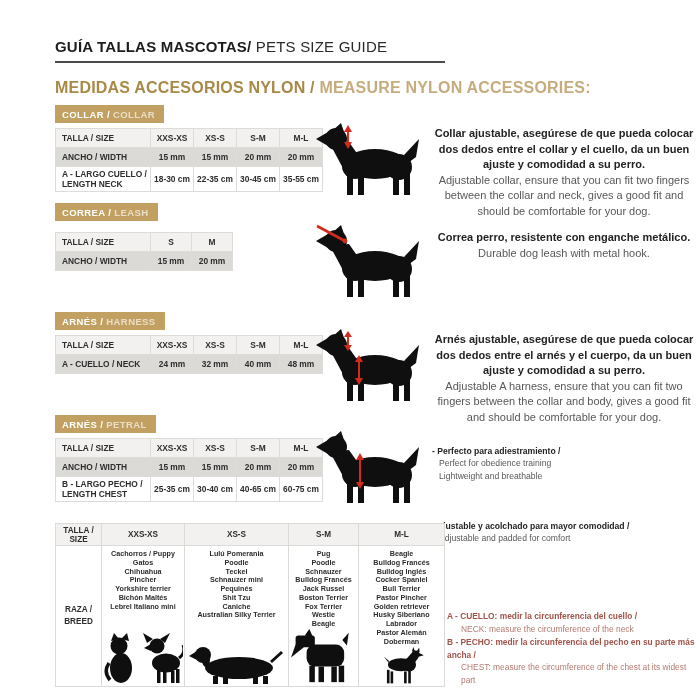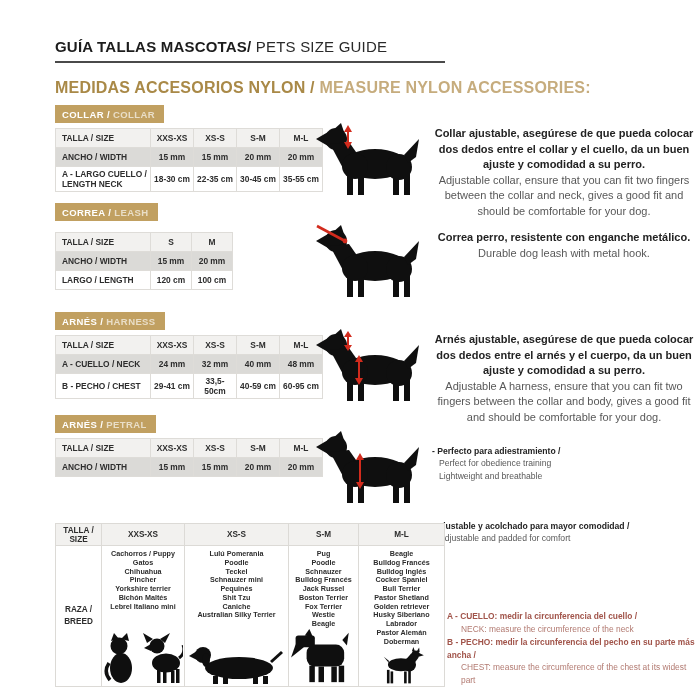--- a/index.html
+++ b/index.html
@@ -132,25 +132,20 @@
         <tr class="h">
       <td class="lbl">TALLA / SIZE</td>
       <td class="v2">S</td>
       <td class="v2">M</td>
     </tr>
     <tr class="s">
       <td class="lbl">ANCHO / WIDTH</td>
       <td>15 mm</td>
       <td>20 mm</td>
     </tr>
-    <tr>
-      <td class="lbl">LARGO / LENGTH</td>
-      <td>120 cm</td>
-      <td>100 cm</td>
-    </tr>
   </tbody>
     </table>
   <svg class="dogfig" style="left:315px; top:224px;" width="106" height="75" viewBox="0 0 106 75">
     <use href="#dog" fill="#0f0f0f"></use>
     <g stroke="#d22b1d" fill="none">
       <path d="M2,2 L30,17" stroke-width="2.6"></path>
       <circle cx="30" cy="17" r="2.4" fill="#d22b1d" stroke="none"></circle>
     </g>
   </svg>
   <p class="desc" style="left:432px; top:230px;">
@@ -170,27 +165,20 @@
       <td class="v4">S-M</td>
       <td class="v4">M-L</td>
     </tr>
     <tr class="s">
       <td class="lbl">A - CUELLO / NECK</td>
       <td>24 mm</td>
       <td>32 mm</td>
       <td>40 mm</td>
       <td>48 mm</td>
     </tr>
-    <tr>
-      <td class="lbl">B - PECHO / CHEST</td>
-      <td>29-41 cm</td>
-      <td>33,5-50cm</td>
-      <td>40-59 cm</td>
-      <td>60-95 cm</td>
-    </tr>
   </tbody>
     </table>
   <svg class="dogfig" style="left:315px; top:328px;" width="106" height="75" viewBox="0 0 106 75">
     <use href="#dog" fill="#0f0f0f"></use>
     <g stroke="#d22b1d" fill="#d22b1d">
       <line x1="33" y1="7" x2="33" y2="19" stroke-width="2"></line>
       <polygon points="33,3 29,9 37,9" stroke="none"></polygon>
       <polygon points="33,23 29,17 37,17" stroke="none"></polygon>
     </g>
     <g stroke="#d22b1d" fill="#d22b1d">
@@ -215,20 +203,27 @@
       <td class="v4">XS-S</td>
       <td class="v4">S-M</td>
       <td class="v4">M-L</td>
     </tr>
     <tr class="s">
       <td class="lbl">ANCHO / WIDTH</td>
       <td>15 mm</td>
       <td>15 mm</td>
       <td>20 mm</td>
       <td>20 mm</td>
+    </tr>
+    <tr>
+      <td class="lbl">B - LARGO PECHO / LENGTH CHEST</td>
+      <td>25-35 cm</td>
+      <td>30-40 cm</td>
+      <td>40-65 cm</td>
+      <td>60-75 cm</td>
     </tr>
   </tbody>
     </table>
   <svg class="dogfig" style="left:315px; top:430px;" width="106" height="75" viewBox="0 0 106 75">
     <use href="#dog" fill="#0f0f0f"></use>
     <g stroke="#d22b1d" fill="#d22b1d">
       <line x1="45" y1="27" x2="45" y2="55" stroke-width="2"></line>
       <polygon points="45,23 41,30 49,30" stroke="none"></polygon>
       <polygon points="45,59 41,52 49,52" stroke="none"></polygon>
     </g>
@@ -343,21 +338,21 @@
         </div>
       </td>
       <td>
         <div class="breed-cell">
           <div class="breed-list">
                 <div>Beagle</div>
                 <div>Bulldog Francés</div>
                 <div>Bulldog Inglés</div>
                 <div>Cocker Spaniel</div>
                 <div>Bull Terrier</div>
-                <div>Pastor Shetland</div>
+                <div>Pastor Pincher</div>
                 <div>Golden retriever</div>
                 <div>Husky Siberiano</div>
                 <div>Labrador</div>
                 <div>Pastor Alemán</div>
                 <div>Doberman</div>
               </div>
           <svg width="82" height="66" viewBox="0 0 88 72">
             <g fill="#0f0f0f">
               <polygon points="63,8 66,0 69,9"></polygon>
               <polygon points="72,9 77,1 78,10"></polygon>

